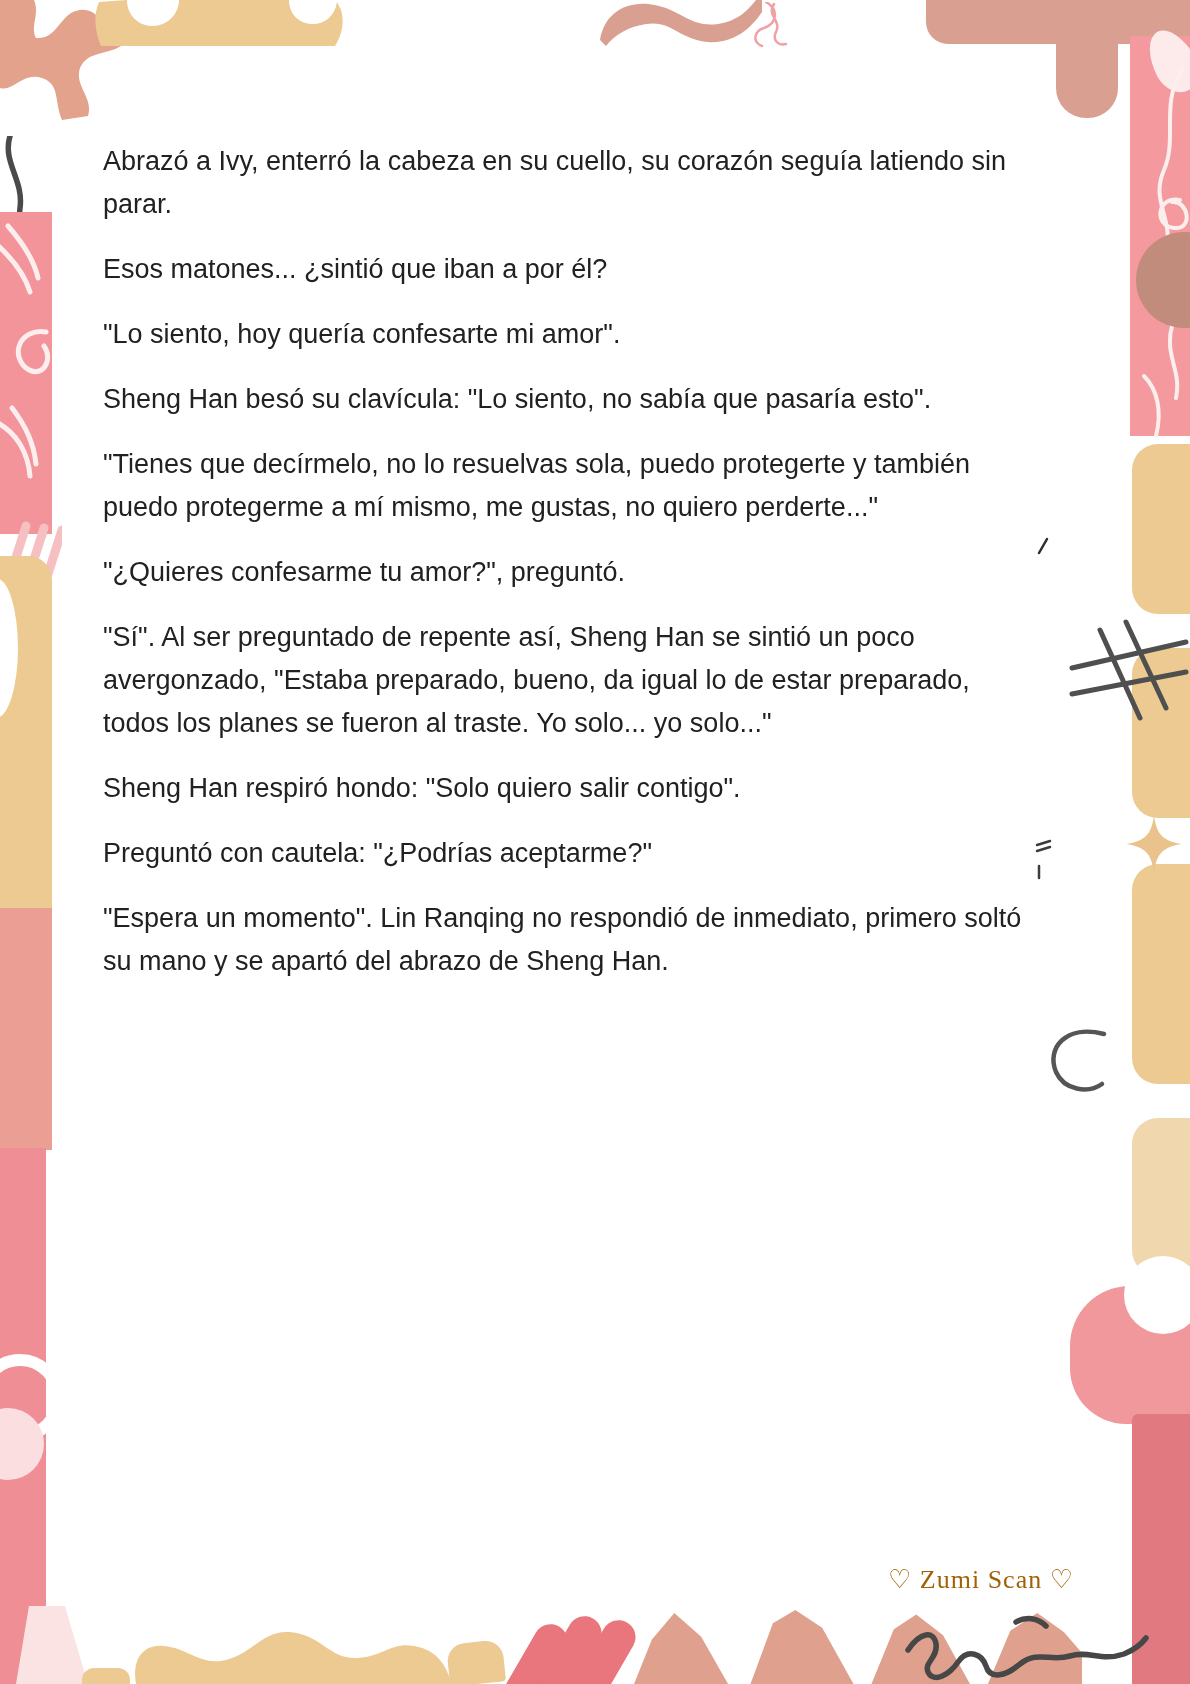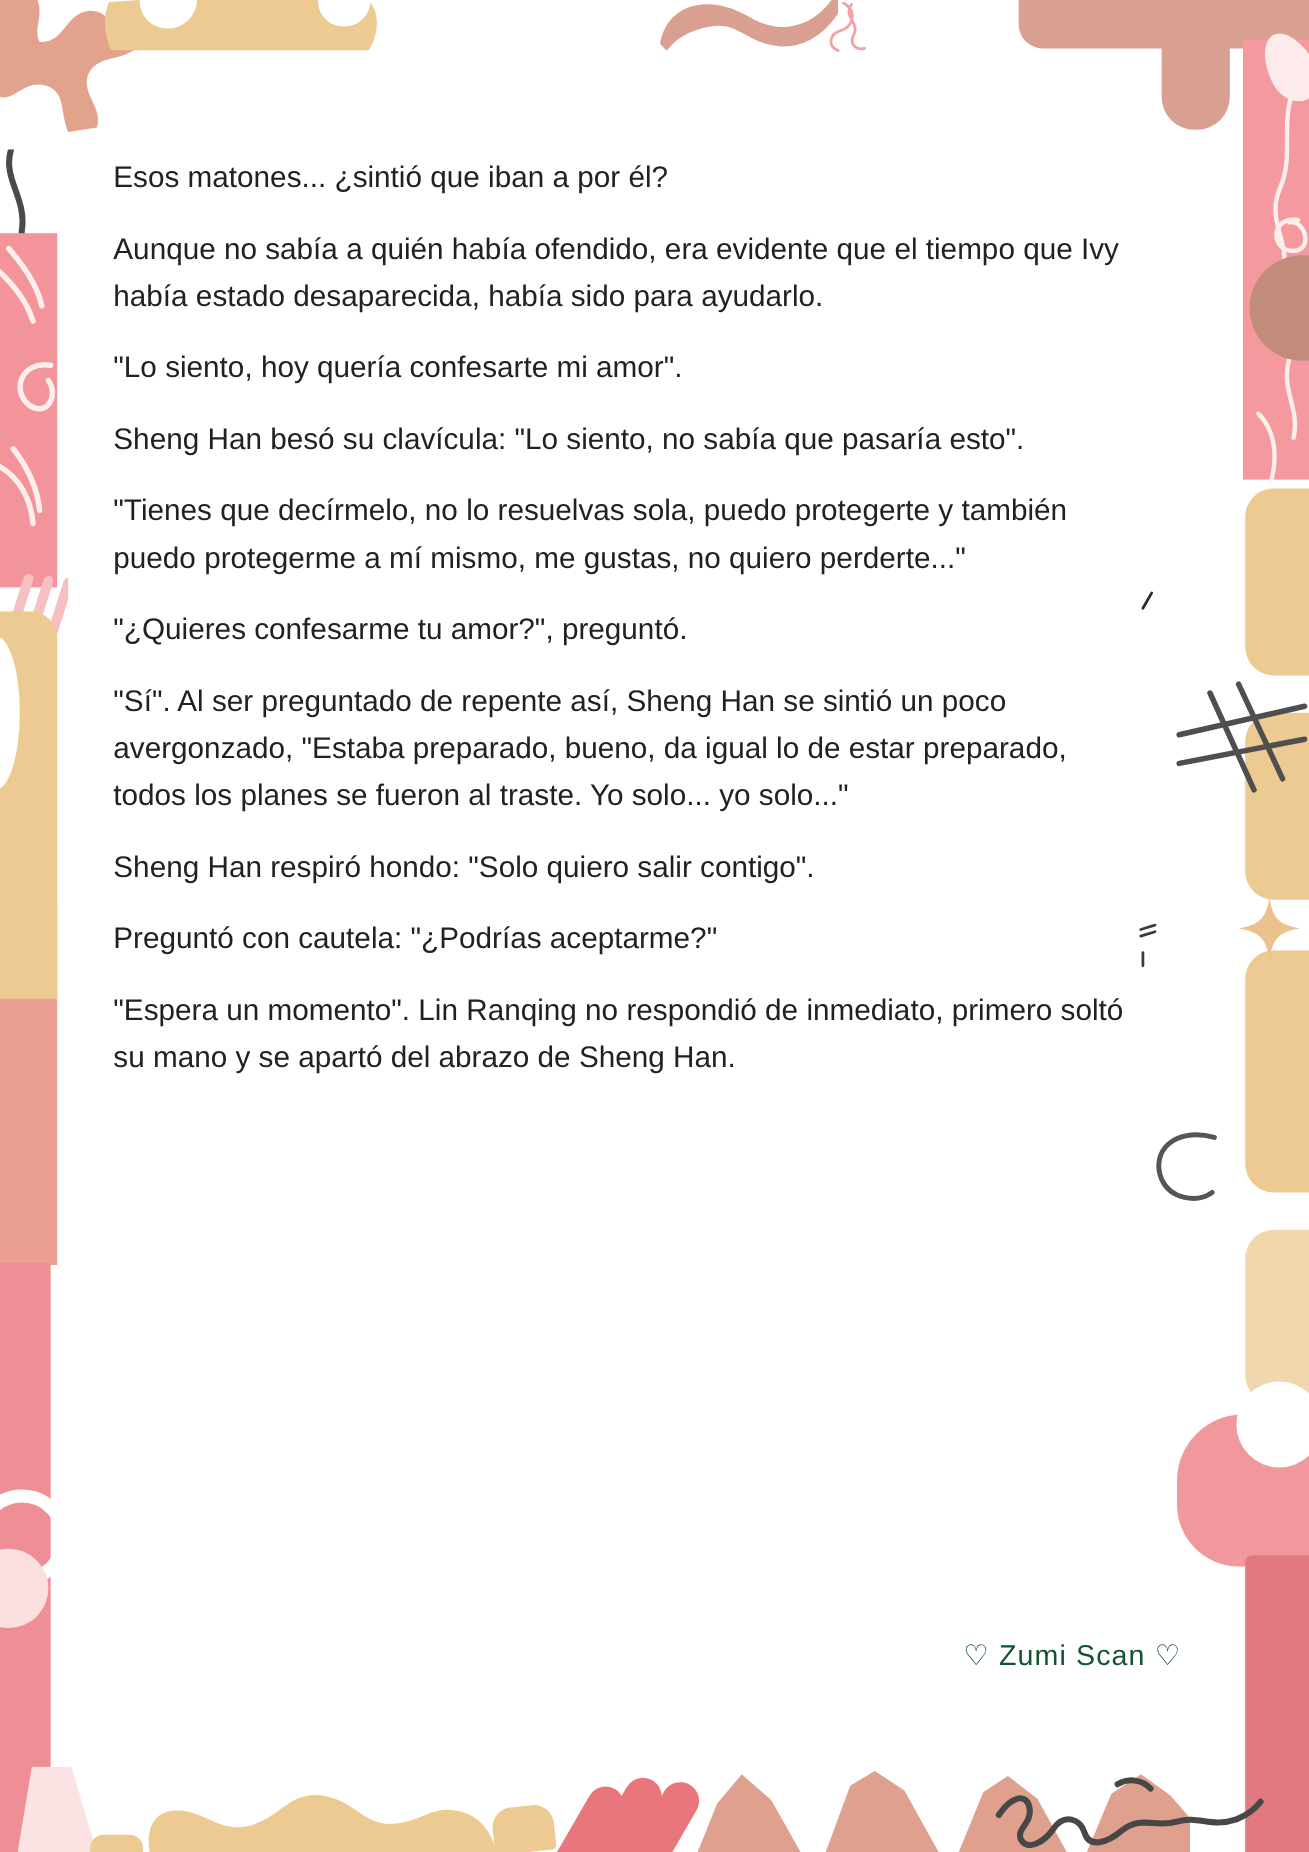--- a/index.html
+++ b/index.html
@@ -8,23 +8,23 @@
     background:#ffffff;font-family:"Liberation Sans",sans-serif;
   }
   .abs{position:absolute;}
   
   .content{
     position:absolute;left:103px;top:140px;width:934px;
     color:#212121;font-size:27px;line-height:43px;z-index:5;
   }
   .content p{margin:0 0 22px 0;}
   .credit{
-    position:absolute;top:1490px;right:116px;z-index:6;
-    color:#14532d;font-size:26px;letter-spacing:1px;
-    font-family:Liberation Sans, sans-serif;
+    position:absolute;top:1564px;right:116px;z-index:6;
+    color:#a16207;font-size:26px;letter-spacing:1px;
+    font-family:Liberation Serif, serif;
   }
   
   .decor{position:absolute;inset:0;z-index:1;}
   .decor *{position:absolute;}
   .speckle-tan{background-image:radial-gradient(rgba(160,105,35,.18) 1.3px,transparent 1.4px);background-size:6px 6px;}
   .speckle-rose{background-image:radial-gradient(rgba(160,70,50,.15) 1.3px,transparent 1.4px);background-size:6px 6px;}
   .speckle-red{background-image:radial-gradient(rgba(140,30,40,.15) 1.3px,transparent 1.4px);background-size:6px 6px;}
 
   .top-right-band{left:926px;top:0;width:264px;height:44px;background:#d9a091;border-bottom-left-radius:22px;}
   .top-right-tail{left:1056px;top:28px;width:62px;height:90px;background:#d9a091;border-radius:0 0 30px 30px;}
@@ -181,22 +181,22 @@
 
   <svg class="abs" style="left:898px;top:1612px" width="252" height="72" viewBox="0 0 252 72" fill="none">
     <g stroke="#474747" stroke-width="5.5" stroke-linecap="round">
       <path d="M10,38 C22,20 36,18 38,32 C40,46 26,50 30,60 C36,72 52,62 60,50 C70,36 84,42 88,54 C92,68 108,64 122,52 C140,38 152,50 172,44 C192,38 202,50 226,42 C236,38 242,34 248,26"></path>
       <path d="M118,10 C128,4 140,6 148,14"></path>
     </g>
   </svg>
 </div>
 
 <main class="content">
+  <p>Abrazó a Ivy, enterró la cabeza en su cuello, su corazón seguía latiendo sin parar.</p>
   <p>Esos matones... ¿sintió que iban a por él?</p>
-  <p>Aunque no sabía a quién había ofendido, era evidente que el tiempo que Ivy había estado desaparecida, había sido para ayudarlo.</p>
   <p>"Lo siento, hoy quería confesarte mi amor".</p>
   <p>Sheng Han besó su clavícula: "Lo siento, no sabía que pasaría esto".</p>
   <p>"Tienes que decírmelo, no lo resuelvas sola, puedo protegerte y también puedo protegerme a mí mismo, me gustas, no quiero perderte..."</p>
   <p>"¿Quieres confesarme tu amor?", preguntó.</p>
   <p>"Sí". Al ser preguntado de repente así, Sheng Han se sintió un poco avergonzado, "Estaba preparado, bueno, da igual lo de estar preparado, todos los planes se fueron al traste. Yo solo... yo solo..."</p>
   <p>Sheng Han respiró hondo: "Solo quiero salir contigo".</p>
   <p>Preguntó con cautela: "¿Podrías aceptarme?"</p>
   <p>"Espera un momento". Lin Ranqing no respondió de inmediato, primero soltó su mano y se apartó del abrazo de Sheng Han.</p>
 </main>
 

